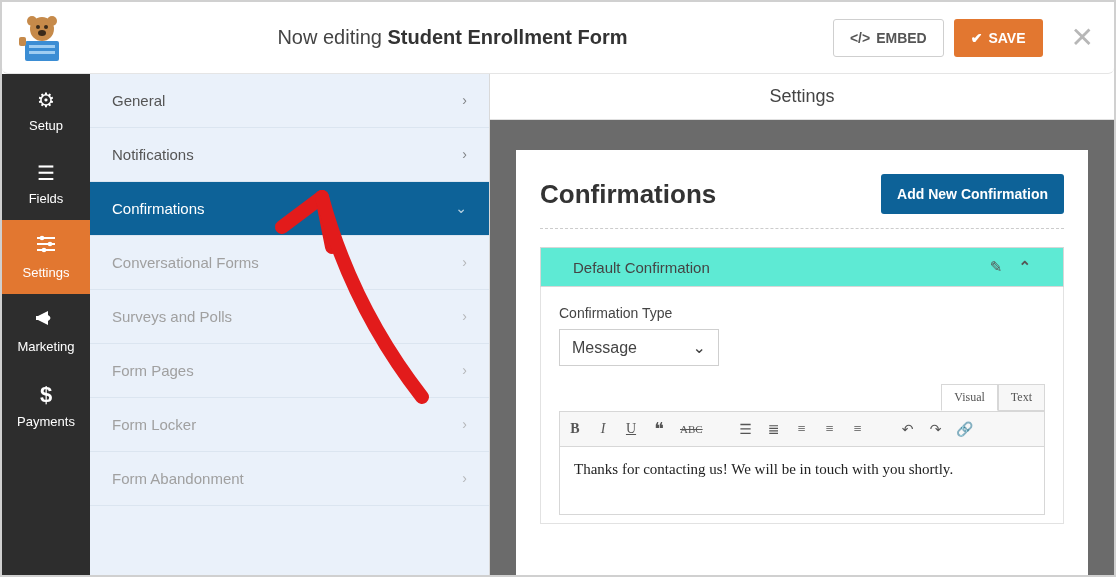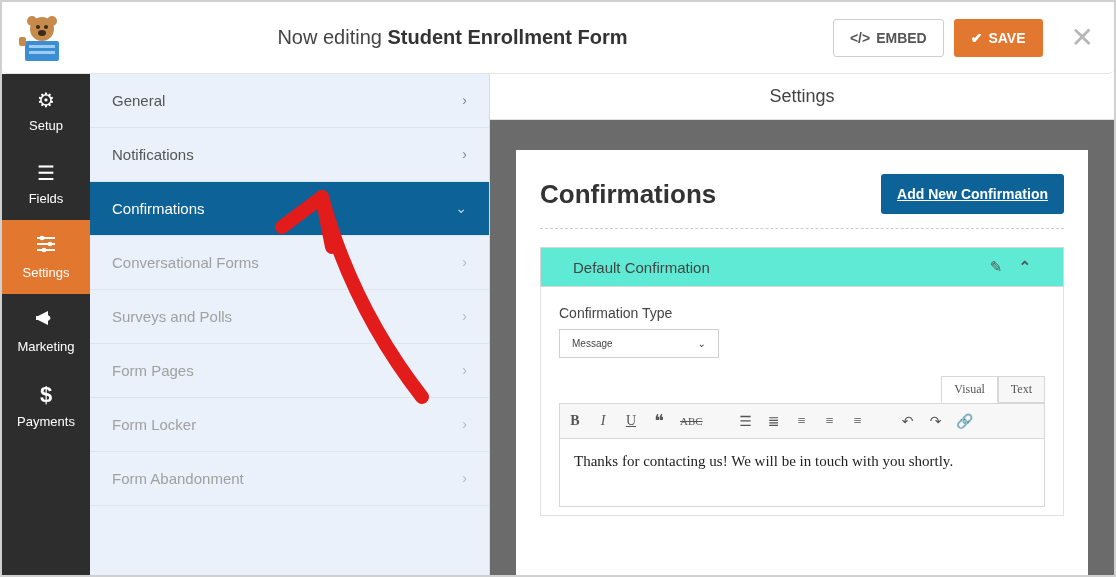--- a/index.html
+++ b/index.html
@@ -23,27 +23,27 @@
 .settings-list::-webkit-scrollbar{width:10px;}
 .settings-list::-webkit-scrollbar-thumb{background:#c2c2c2;border-radius:5px;}
 .settings-item { display:flex; align-items:flex-start; justify-content:space-between; padding: 18px 22px; font-size: 15px; color:#555; border-bottom:1px solid #dbe5f0; cursor:pointer;gap:37px; }
 .settings-item.active { background:#0d6298; color:#fff; }
 .settings-item.disabled { color:#a0a0a0; }
 .chev { font-size: 14px; color:inherit; opacity:.7; }
 .content { flex:1; background:#6b6b6b; position:relative; overflow:auto;}
 .card { background:#fff; margin: 30px 26px 0 26px; padding: 24px 24px 0 24px; min-height: 440px;}
 .card-header { display:flex; align-items:center; justify-content:space-between; margin-bottom: 14px;}
 .card-header h2 { font-size: 26px; color:#333; font-weight:600;}
-.btn-addnew { background:#0d6298; color:#fff; font-size:14px; font-weight:600; padding:12px 16px; border-radius:3px; cursor:pointer;text-decoration:underline;}
+.btn-addnew { background:#0d6298; color:#fff; font-size:14px; font-weight:600; padding:12px 16px; border-radius:3px; cursor:pointer;}
 .divider { border-top:1px dashed #ccc; margin-bottom: 18px; }
 .accordion-head { background:#5eead4; border:1px solid #d7d7d7; padding:10px 32px; display:flex; align-items:center; justify-content:space-between; font-size:15px; color:#444;}
 .accordion-actions { display:flex; gap:16px; align-items:center; color:#555;}
 .accordion-body { border:1px solid #e2e2e2; border-top:none; padding: 18px 18px 8px 18px;}
 .field-label { font-size:14px; color:#444; margin-bottom:8px; display:block;}
-.select { display:inline-flex; align-items:center; justify-content:space-between; border:1px solid #cfcfcf; padding:8px 12px; width:160px; font-size:10px; color:#444; background:#fff; cursor:pointer; margin-bottom:18px;}
+.select { display:inline-flex; align-items:center; justify-content:space-between; border:1px solid #cfcfcf; padding:8px 12px; width:160px; font-size:16px; color:#444; background:#fff; cursor:pointer; margin-bottom:18px;}
 .editor-tabs { display:flex; justify-content:flex-end; gap:0;font-family:Liberation Serif, serif; }
 .editor-tab { border:1px solid #d7d7d7; background:#f7f7f7; font-size:12px; color:#555; padding:5px 12px; cursor:pointer;}
 .editor-tab.active { background:#fff; border-bottom-color:#fff;}
 .toolbar { border:1px solid #d7d7d7; border-top:1px solid #d7d7d7; background:#f7f7f7; padding:6px 8px; display:flex; gap:14px; align-items:center; color:#555; font-size:14px;}
 .toolbar .tb { cursor:pointer; font-family: Georgia, serif; min-width:14px; text-align:center;}
 .toolbar .sep{flex:0 0 8px;}
 .editor-body { border:1px solid #d7d7d7; border-top:none; padding:14px; font-family: Georgia, serif; font-size:15px; color:#222; min-height:68px;}
 .annotation { position:absolute; pointer-events:none; z-index:50; left:260px; top:165px;}
 </style>
 </head>

